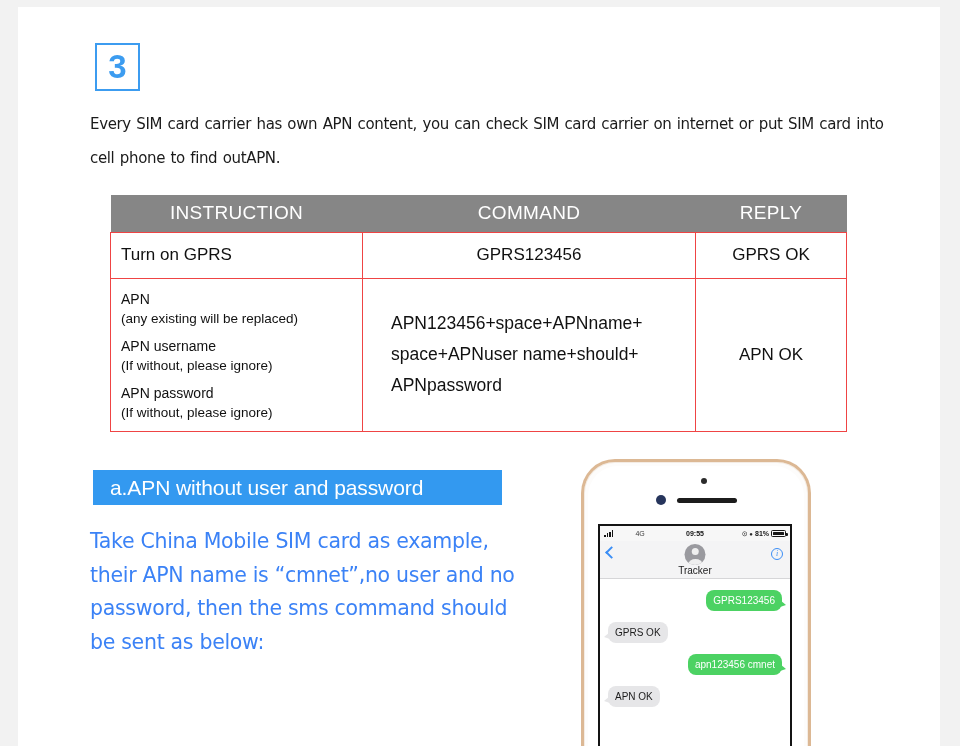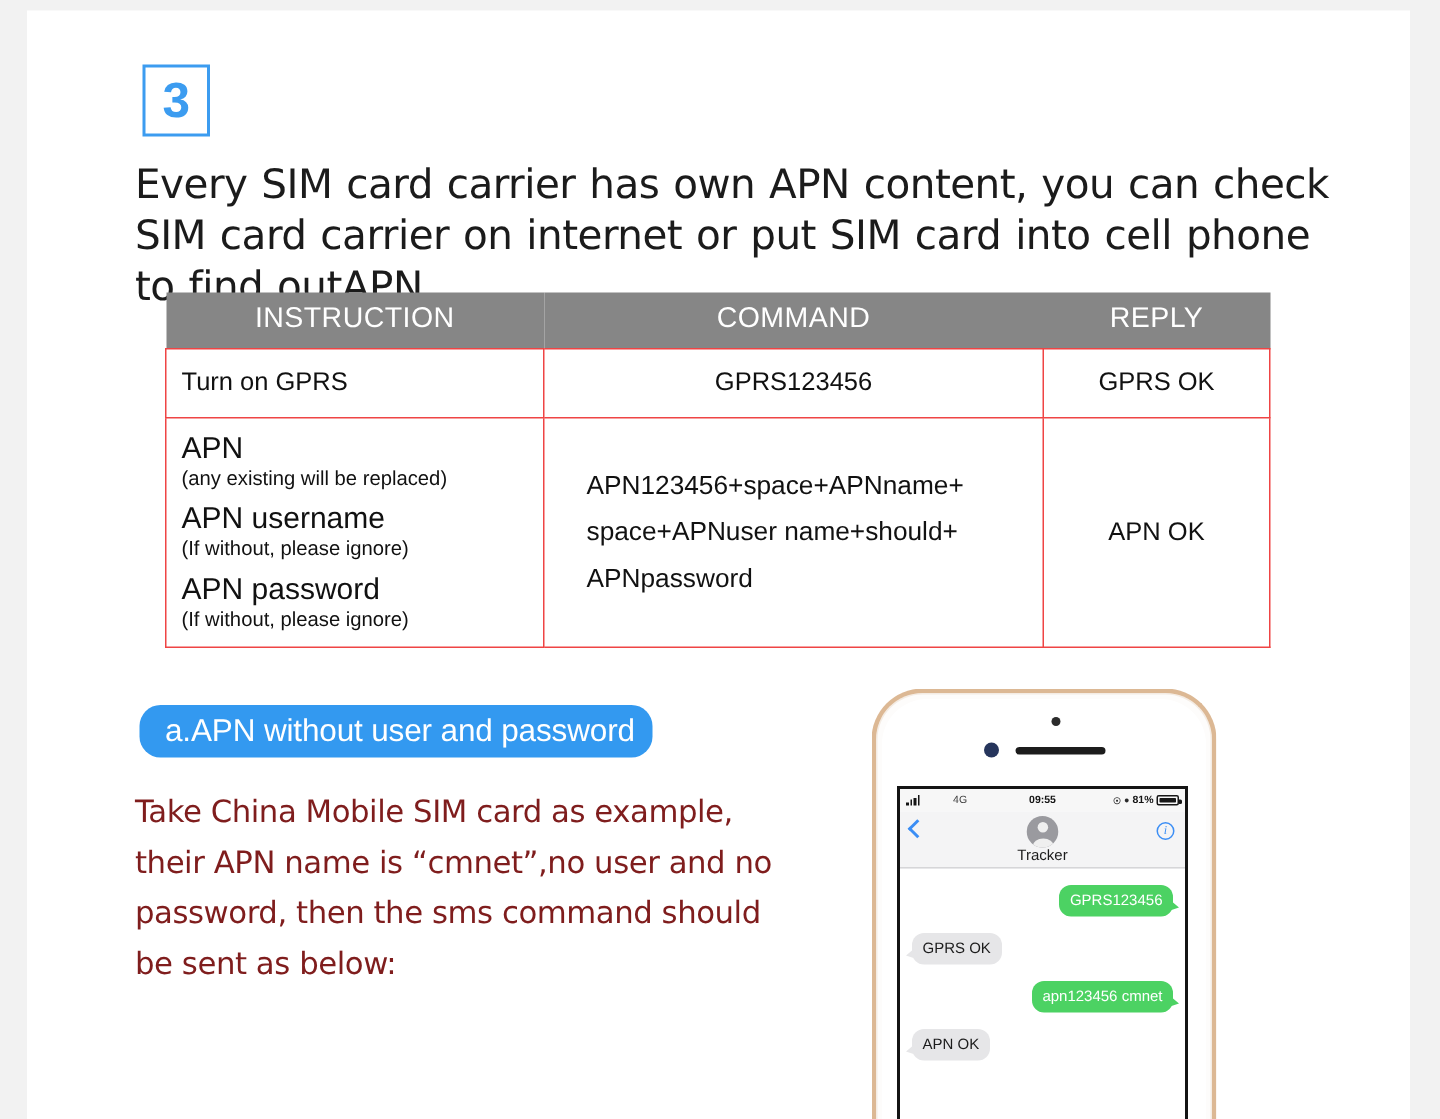--- a/index.html
+++ b/index.html
@@ -57,21 +57,21 @@
     letter-spacing: -0.2px;
     white-space: nowrap;
   }
 
   
   .intro {
     position: absolute;
     left: 72px;
     top: 100px;
     width: 800px;
-    font-size: 27px;
+    font-size: 15px;
     line-height: 34px;
     color: #1b1b1b;
     font-family: "DejaVu Sans", sans-serif;
     letter-spacing: -0.35px;
     word-spacing: 1px;
   }
 
   
   .cmd-table {
     position: absolute;
@@ -103,51 +103,50 @@
   .col-b { width: 333px; }
   .col-c { width: 151px; }
 
   .cell-left { text-align: left; padding-left: 17px; }
   .cell-center { text-align: center; }
 
   .row1 td { height: 46px; }
 
   .instr-group { margin: 4px 0 9px 0; }
   .instr-group:last-child { margin-bottom: 4px; }
-  .instr-main { font-size: 20px; color: #111; line-height: 21px; }
+  .instr-main { font-size: 14px; color: #111; line-height: 21px; }
   .instr-sub { font-size: 13.5px; color: #111; line-height: 17px; }
 
   .cmd-lines { line-height: 31px; font-size: 17.5px; padding-left: 18px; text-align: left; }
 
   
   .blue-banner {
     position: absolute;
     left: 75px;
     top: 463px;
-    width: 342px;
+    width: 409px;
     height: 35px;
     background: #3399f0;
     color: #ffffff;
     font-size: 21px;
     line-height: 35px;
     padding-left: 17px;
     letter-spacing: -0.1px;
     white-space: nowrap;
-    border-radius: 14px;
   }
 
   
   .body-para {
     position: absolute;
     left: 72px;
     top: 518px;
     width: 440px;
     font-size: 20.5px;
     line-height: 33.5px;
-    color: #7f1d1d;
+    color: #3b82f6;
     font-family: "DejaVu Sans", sans-serif;
     letter-spacing: -0.3px;
   }
 
   
   .phone {
     position: absolute;
     left: 563px;
     top: 452px;
     width: 230px;

